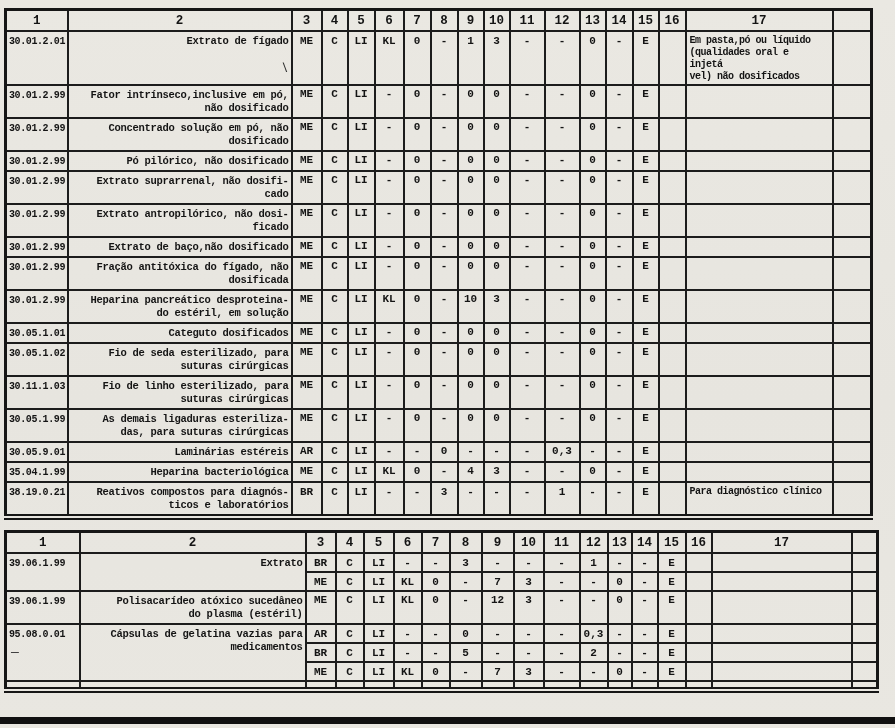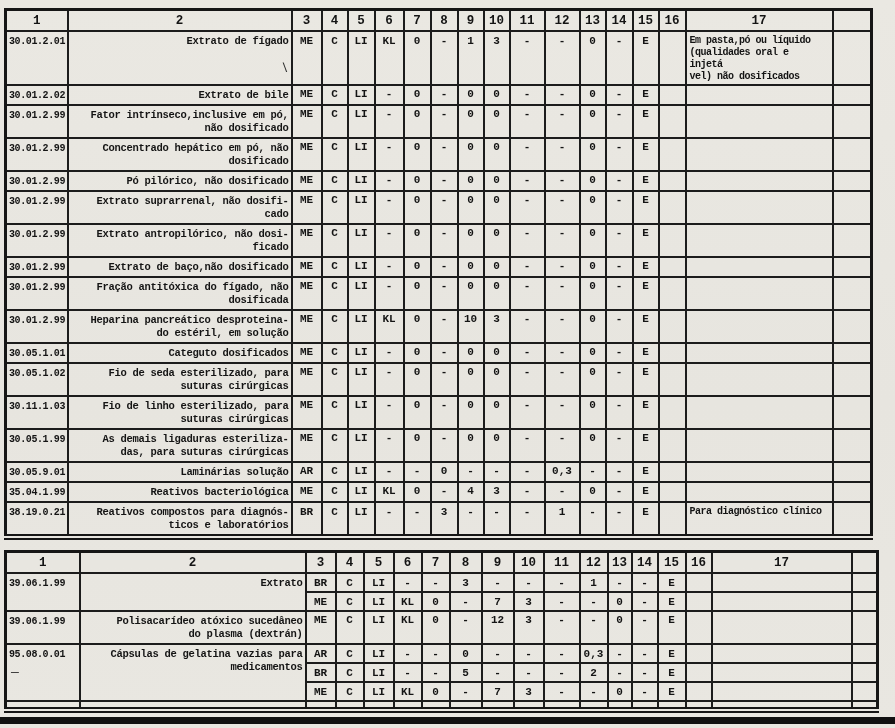--- a/index.html
+++ b/index.html
@@ -150,40 +150,20 @@
           <td class="cell-val">0</td>
           <td class="cell-val">-</td>
           <td class="cell-val">E</td>
           <td class="cell-blank"></td>
           <td class="cell-remark">Em pasta,pó ou líquido
 (qualidades oral e injetá
 vel) não dosificados</td>
           <td class="cell-sliver"></td>
         </tr>
         <tr>
-          <td class="cell-code" rowspan="1"><span>30.01.2.02</span></td>
-          <td class="cell-desc" rowspan="1"><span>Extrato de bile</span></td>
-          <td class="cell-val tight">ME</td>
-          <td class="cell-val tight">C</td>
-          <td class="cell-val tight">LI</td>
-          <td class="cell-val tight">-</td>
-          <td class="cell-val tight">0</td>
-          <td class="cell-val tight">-</td>
-          <td class="cell-val tight">0</td>
-          <td class="cell-val tight">0</td>
-          <td class="cell-val tight">-</td>
-          <td class="cell-val tight">-</td>
-          <td class="cell-val tight">0</td>
-          <td class="cell-val tight">-</td>
-          <td class="cell-val tight">E</td>
-          <td class="cell-blank"></td>
-          <td class="cell-remark"></td>
-          <td class="cell-sliver"></td>
-        </tr>
-        <tr>
           <td class="cell-code" rowspan="1"><span>30.01.2.99</span></td>
           <td class="cell-desc" rowspan="1"><span>Fator intrínseco,inclusive em pó,
 não dosificado</span></td>
           <td class="cell-val tight">ME</td>
           <td class="cell-val tight">C</td>
           <td class="cell-val tight">LI</td>
           <td class="cell-val tight">-</td>
           <td class="cell-val tight">0</td>
           <td class="cell-val tight">-</td>
           <td class="cell-val tight">0</td>
@@ -192,21 +172,21 @@
           <td class="cell-val tight">-</td>
           <td class="cell-val tight">0</td>
           <td class="cell-val tight">-</td>
           <td class="cell-val tight">E</td>
           <td class="cell-blank"></td>
           <td class="cell-remark"></td>
           <td class="cell-sliver"></td>
         </tr>
         <tr>
           <td class="cell-code" rowspan="1"><span>30.01.2.99</span></td>
-          <td class="cell-desc" rowspan="1"><span>Concentrado hepático em pó, não
+          <td class="cell-desc" rowspan="1"><span>Concentrado solução em pó, não
 dosificado</span></td>
           <td class="cell-val tight">ME</td>
           <td class="cell-val tight">C</td>
           <td class="cell-val tight">LI</td>
           <td class="cell-val tight">-</td>
           <td class="cell-val tight">0</td>
           <td class="cell-val tight">-</td>
           <td class="cell-val tight">0</td>
           <td class="cell-val tight">0</td>
           <td class="cell-val tight">-</td>
@@ -420,41 +400,41 @@
           <td class="cell-val tight">-</td>
           <td class="cell-val tight">0</td>
           <td class="cell-val tight">-</td>
           <td class="cell-val tight">E</td>
           <td class="cell-blank"></td>
           <td class="cell-remark"></td>
           <td class="cell-sliver"></td>
         </tr>
         <tr>
           <td class="cell-code" rowspan="1"><span>30.05.9.01</span></td>
-          <td class="cell-desc" rowspan="1"><span>Laminárias solução</span></td>
+          <td class="cell-desc" rowspan="1"><span>Laminárias estéreis</span></td>
           <td class="cell-val tight">AR</td>
           <td class="cell-val tight">C</td>
           <td class="cell-val tight">LI</td>
           <td class="cell-val tight">-</td>
           <td class="cell-val tight">-</td>
           <td class="cell-val tight">0</td>
           <td class="cell-val tight">-</td>
           <td class="cell-val tight">-</td>
           <td class="cell-val tight">-</td>
           <td class="cell-val tight">0,3</td>
           <td class="cell-val tight">-</td>
           <td class="cell-val tight">-</td>
           <td class="cell-val tight">E</td>
           <td class="cell-blank"></td>
           <td class="cell-remark"></td>
           <td class="cell-sliver"></td>
         </tr>
         <tr>
           <td class="cell-code" rowspan="1"><span>35.04.1.99</span></td>
-          <td class="cell-desc" rowspan="1"><span>Reativos bacteriológica</span></td>
+          <td class="cell-desc" rowspan="1"><span>Heparina bacteriológica</span></td>
           <td class="cell-val tight">ME</td>
           <td class="cell-val tight">C</td>
           <td class="cell-val tight">LI</td>
           <td class="cell-val tight">KL</td>
           <td class="cell-val tight">0</td>
           <td class="cell-val tight">-</td>
           <td class="cell-val tight">4</td>
           <td class="cell-val tight">3</td>
           <td class="cell-val tight">-</td>
           <td class="cell-val tight">-</td>
@@ -567,21 +547,21 @@
           <td class="cell-val">0</td>
           <td class="cell-val">-</td>
           <td class="cell-val">E</td>
           <td class="cell-blank"></td>
           <td class="cell-remark"></td>
           <td class="cell-sliver"></td>
         </tr>
         <tr>
           <td class="cell-code" rowspan="1"><span>39.06.1.99</span></td>
           <td class="cell-desc" rowspan="1"><span>Polisacarídeo atóxico sucedâneo
-do plasma (dextrán)</span></td>
+do plasma (estéril)</span></td>
           <td class="cell-val tight">ME</td>
           <td class="cell-val tight">C</td>
           <td class="cell-val tight">LI</td>
           <td class="cell-val tight">KL</td>
           <td class="cell-val tight">0</td>
           <td class="cell-val tight">-</td>
           <td class="cell-val tight">12</td>
           <td class="cell-val tight">3</td>
           <td class="cell-val tight">-</td>
           <td class="cell-val tight">-</td>

